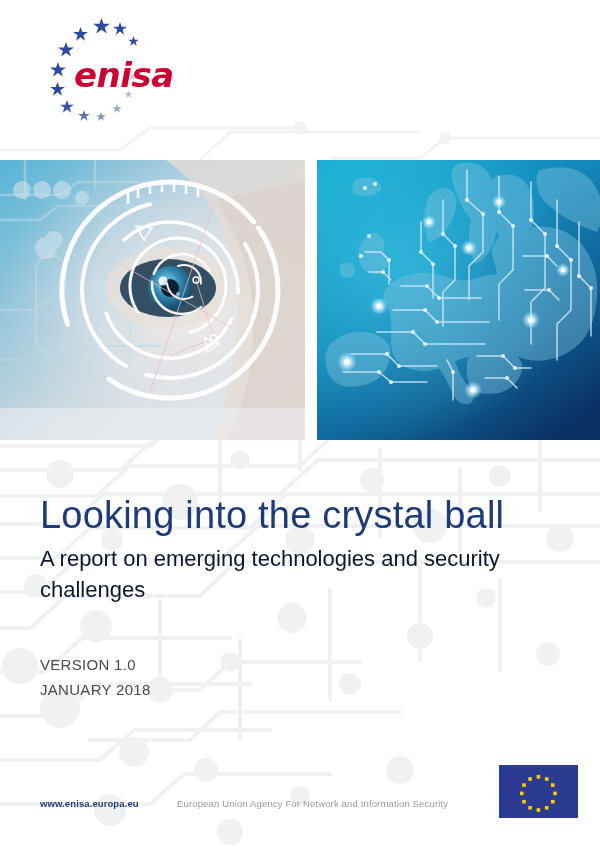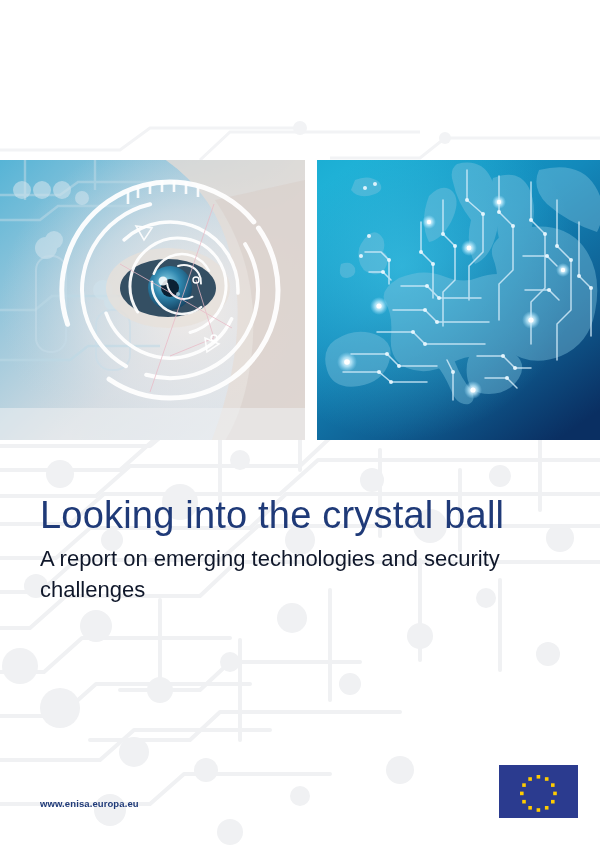--- a/index.html
+++ b/index.html
@@ -184,20 +184,45 @@
       <path d="M-10 150 L120 150 L150 128 L300 128"></path>
       <path d="M330 158 L420 158 L445 138 L600 138"></path>
       <path d="M200 160 L230 132 L420 132"></path>
     </g>
     <g fill="#f2f3f5">
       <circle cx="300" cy="128" r="7"></circle>
       <circle cx="445" cy="138" r="6"></circle>
     </g>
   </svg>
 
+  <div id="logo">
+    <svg width="150" height="120" viewBox="0 0 150 120" aria-hidden="true">
+      <defs>
+        <symbol id="star" viewBox="0 0 20 19">
+          <polygon points="10,0 12.5,6.9 20,6.9 13.9,11.3 16.2,18.5 10,14 3.8,18.5 6.1,11.3 0,6.9 7.5,6.9"></polygon>
+        </symbol>
+      </defs>
+
+      <use href="#star" x="55" y="4" width="17" height="16" fill="#2e4b9b"></use>
+      <use href="#star" x="75" y="8" width="14" height="13" fill="#2e4b9b"></use>
+      <use href="#star" x="35" y="13" width="15" height="14" fill="#2e4b9b"></use>
+      <use href="#star" x="90" y="22" width="11" height="10" fill="#2e4b9b"></use>
+      <use href="#star" x="20" y="28" width="16" height="15" fill="#2e4b9b"></use>
+      <use href="#star" x="12" y="48" width="16" height="15" fill="#2e4b9b"></use>
+      <use href="#star" x="12" y="68" width="15" height="14" fill="#2e4b9b"></use>
+      <use href="#star" x="22" y="86" width="14" height="13" fill="#3a579f"></use>
+      <use href="#star" x="40" y="96" width="12" height="11" fill="#5a71b0"></use>
+
+      <use href="#star" x="58" y="98" width="10" height="9" fill="#8392c0"></use>
+      <use href="#star" x="74" y="90" width="10" height="9" fill="#9aa8cc"></use>
+      <use href="#star" x="86" y="76" width="9" height="8" fill="#b4bedb"></use>
+      <use href="#star" x="90" y="58" width="9" height="8" fill="#c6cde4"></use>
+    </svg>
+    <div id="logo-wordmark" style="color:#cc0033">enisa</div>
+  </div>
 
   <div id="hero-band">
 
     <div class="hero-panel" id="hero-panel-eye">
       <svg width="305" height="280" viewBox="0 0 305 280" preserveAspectRatio="xMidYMid slice" aria-hidden="true">
         <defs>
           <linearGradient id="eyeBg" x1="0" y1="0" x2="1" y2="1">
             <stop offset="0%" stop-color="#56b4d6"></stop>
             <stop offset="32%" stop-color="#9fc9dc"></stop>
             <stop offset="60%" stop-color="#d8dde2"></stop>
@@ -481,23 +506,28 @@
       <circle cx="110" cy="370" r="16"></circle>
       <circle cx="230" cy="392" r="13"></circle>
     </g>
   </svg>
 
   <div id="title-block">
     <h1 id="doc-title">Looking into the crystal ball</h1>
     <p id="doc-subtitle">A report on emerging technologies and security challenges</p>
   </div>
 
+  <div id="version-block">
+    <div class="version-line">VERSION 1.0</div>
+    <div class="version-line">JANUARY 2018</div>
+  </div>
 
   <div id="footer">
     <a id="footer-url" href="#">www.enisa.europa.eu</a>
+    <div id="footer-agency">European Union Agency For Network and Information Security</div>
     <svg id="eu-flag" viewBox="0 0 79 53" aria-hidden="true">
       <rect width="79" height="53" fill="#2b3b8f"></rect>
       <g fill="#ffcc00">
         <rect x="37.6" y="10.0" width="3.6" height="3.6"></rect>
         <rect x="45.9" y="12.2" width="3.6" height="3.6"></rect>
         <rect x="52.0" y="18.3" width="3.6" height="3.6"></rect>
         <rect x="54.2" y="26.6" width="3.6" height="3.6"></rect>
         <rect x="52.0" y="34.9" width="3.6" height="3.6"></rect>
         <rect x="45.9" y="41.0" width="3.6" height="3.6"></rect>
         <rect x="37.6" y="43.2" width="3.6" height="3.6"></rect>

